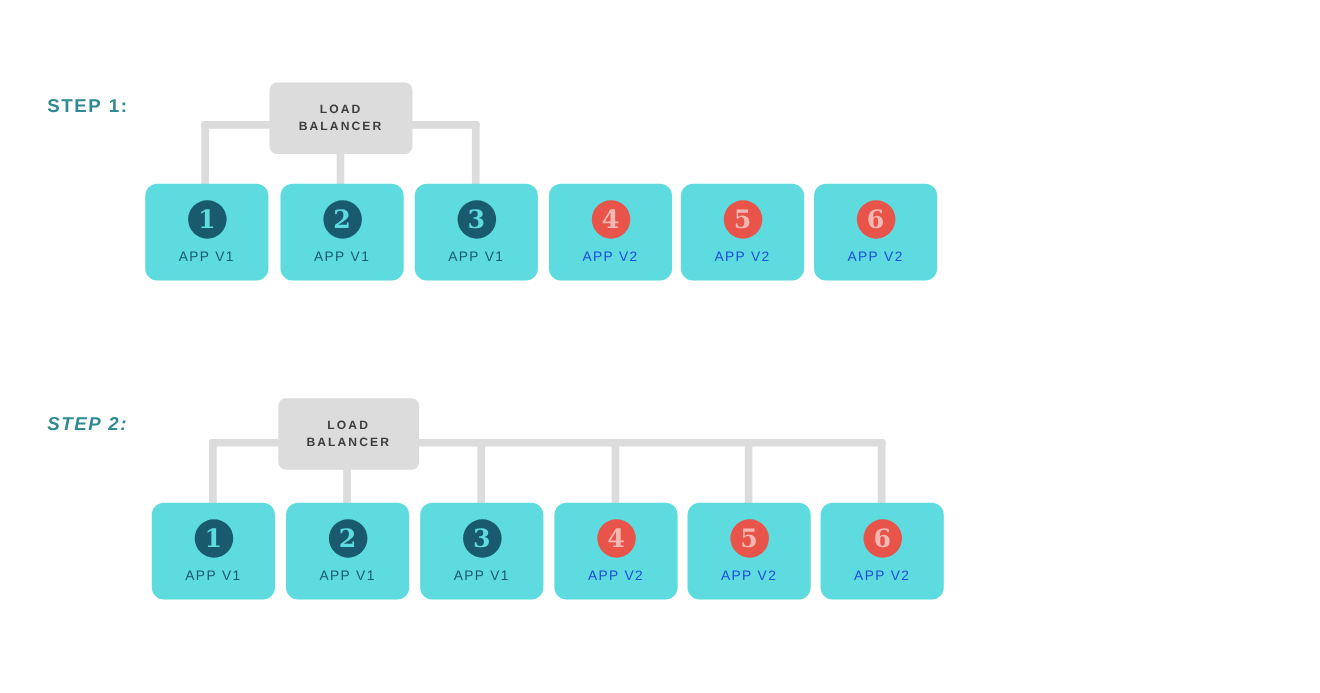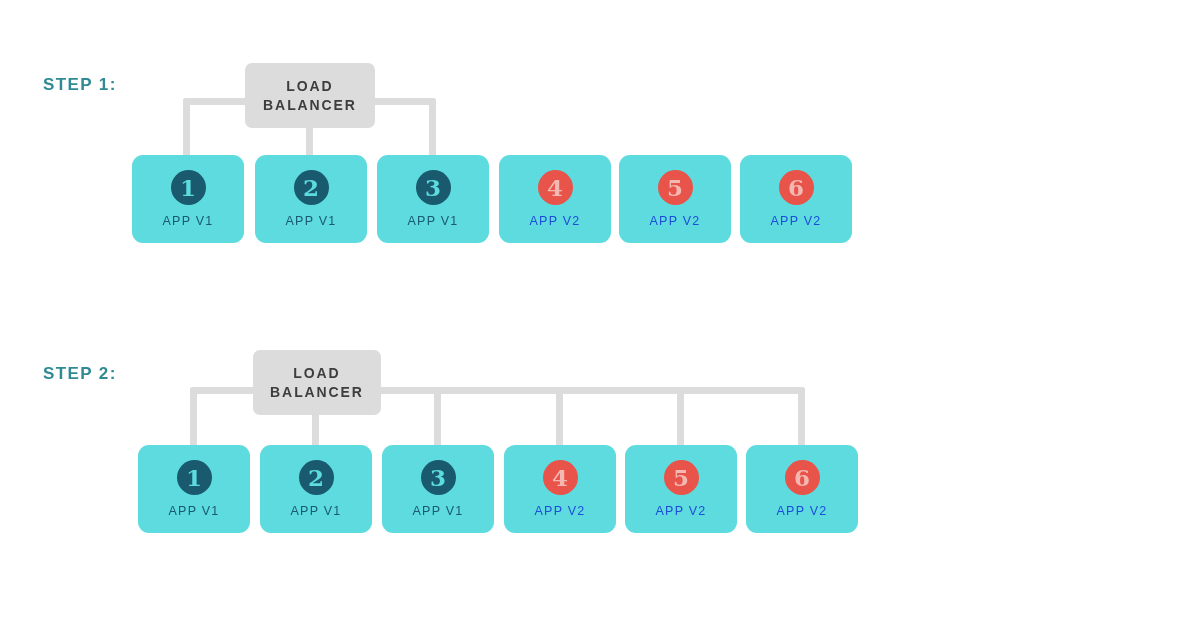--- a/index.html
+++ b/index.html
@@ -10,20 +10,21 @@
     width: 1200px;
     height: 630px;
     background: #ffffff;
     font-family: "Liberation Sans", sans-serif;
     overflow: hidden;
   }
   #canvas {
     position: relative;
     width: 1200px;
     height: 466px;
+    margin-top: 12px;
   }
 
   
   .step-label {
     position: absolute;
     font-size: 17px;
     font-weight: bold;
     letter-spacing: 1.4px;
     color: #2f8a94;
     white-space: nowrap;
@@ -34,21 +35,21 @@
     position: absolute;
     background: #dcdcdc;
     border-radius: 7px;
     display: flex;
     align-items: center;
     justify-content: center;
     text-align: center;
     z-index: 3;
   }
   .lb-text {
-    font-size: 14px;
+    font-size: 11px;
     font-weight: bold;
     letter-spacing: 1.9px;
     line-height: 1.32;
     color: #3d3d3d;
     text-transform: uppercase;
   }
 
   
   .bus {
     position: absolute;
@@ -156,21 +157,21 @@
 
     <div class="app-box" style="left:740px; top:155px;">
       <div class="badge badge-v2">6</div>
       <div class="app-label label-v2">APP V2</div>
     </div>
 
   </div>
 
   <div>
 
-    <div class="step-label" style="left:43px; top:364px;">STEP 2:</div>
+    <div class="step-label" style="left:43px; top:364px;font-style:italic;">STEP 2:</div>
 
     <div class="bus" style="left:190px; top:387px; width:615px;"></div>
     <div class="drop" style="left:190px; top:387px; height:61px;"></div>
     <div class="drop" style="left:312px; top:387px; height:61px;"></div>
     <div class="drop" style="left:434px; top:387px; height:61px;"></div>
     <div class="drop" style="left:556px; top:387px; height:61px;"></div>
     <div class="drop" style="left:677px; top:387px; height:61px;"></div>
     <div class="drop" style="left:798px; top:387px; height:61px;"></div>
 
     <div class="lb-box" style="left:253px; top:350px; width:128px; height:65px;">

